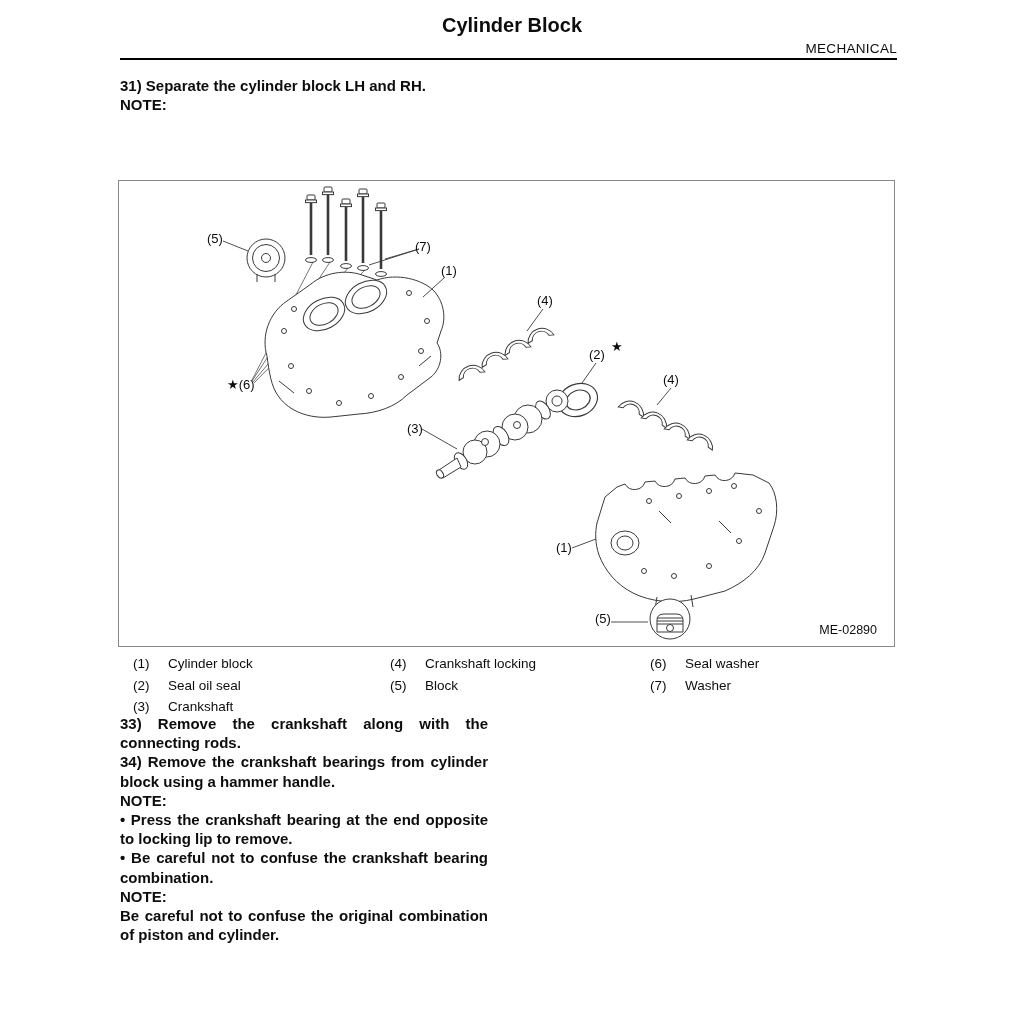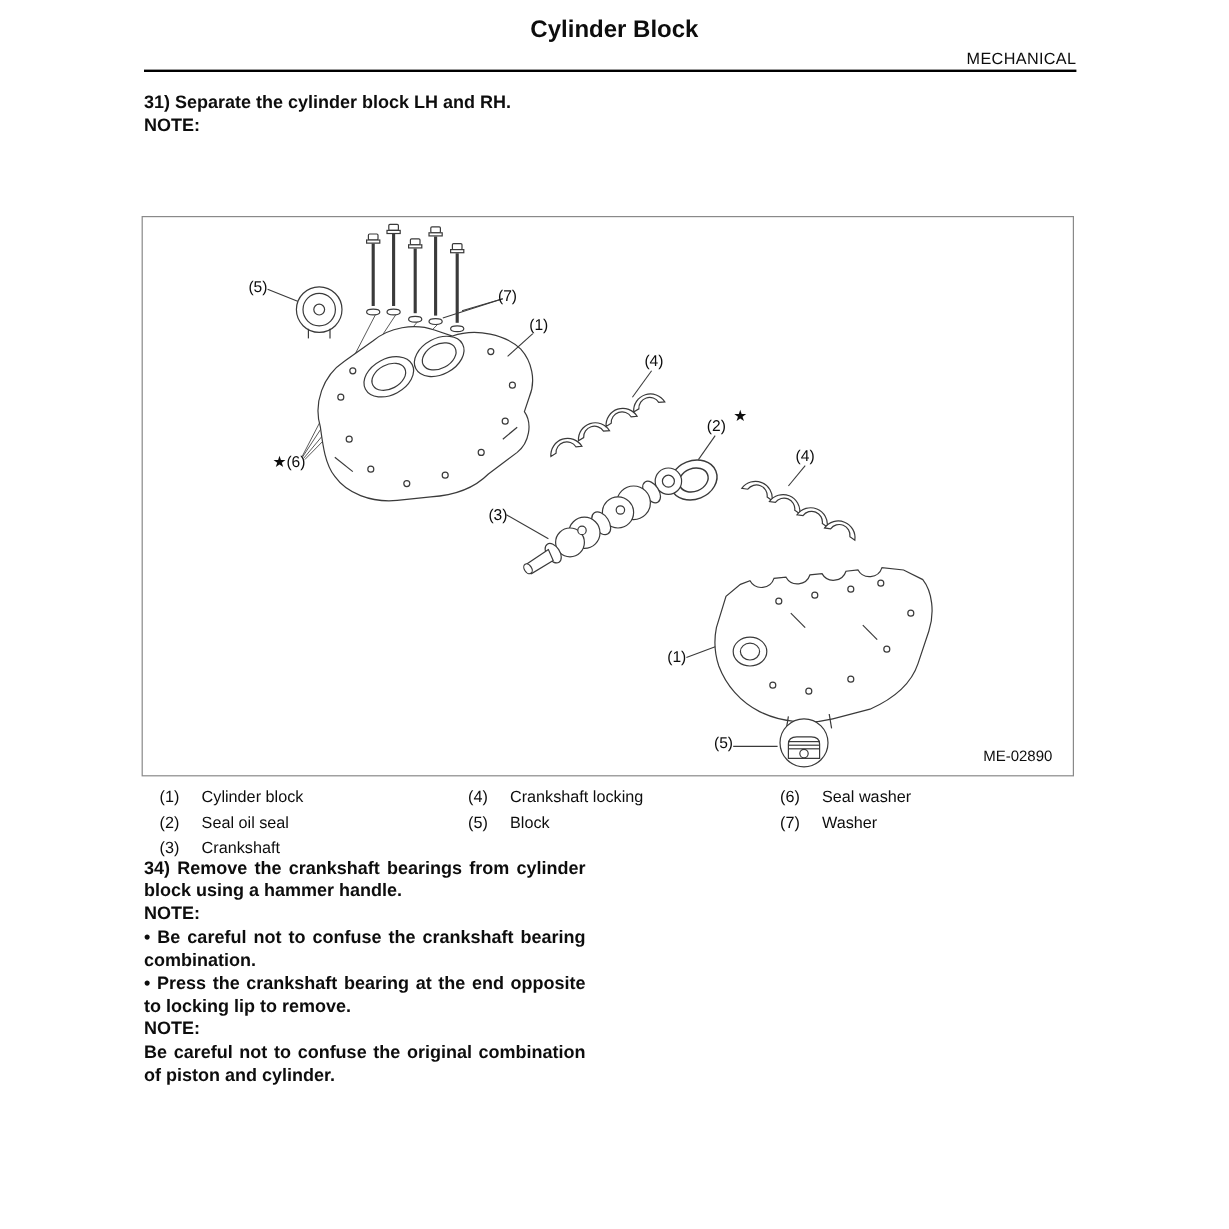--- a/index.html
+++ b/index.html
@@ -234,21 +234,22 @@
         <span class="legend-label">Seal washer</span>
       </div>
       <div class="legend-row">
         <span class="legend-num">(7)</span>
         <span class="legend-label">Washer</span>
       </div>
     </div>
   </div>
 
   <div class="col col-bottom">
+    <p>33) Remove the crankshaft along with the connecting rods.</p>
     <p>34) Remove the crankshaft bearings from cylinder block using a hammer handle.</p>
     <p class="gap-top">NOTE:</p>
+    <p>• Press the crankshaft bearing at the end opposite to locking lip to remove.</p>
     <p>• Be careful not to confuse the crankshaft bearing combination.</p>
-    <p>• Press the crankshaft bearing at the end opposite to locking lip to remove.</p>
     <p class="gap-top">NOTE:</p>
     <p>Be careful not to confuse the original combination of piston and cylinder.</p>
   </div>
 
 </div>
 
 </body></html>

